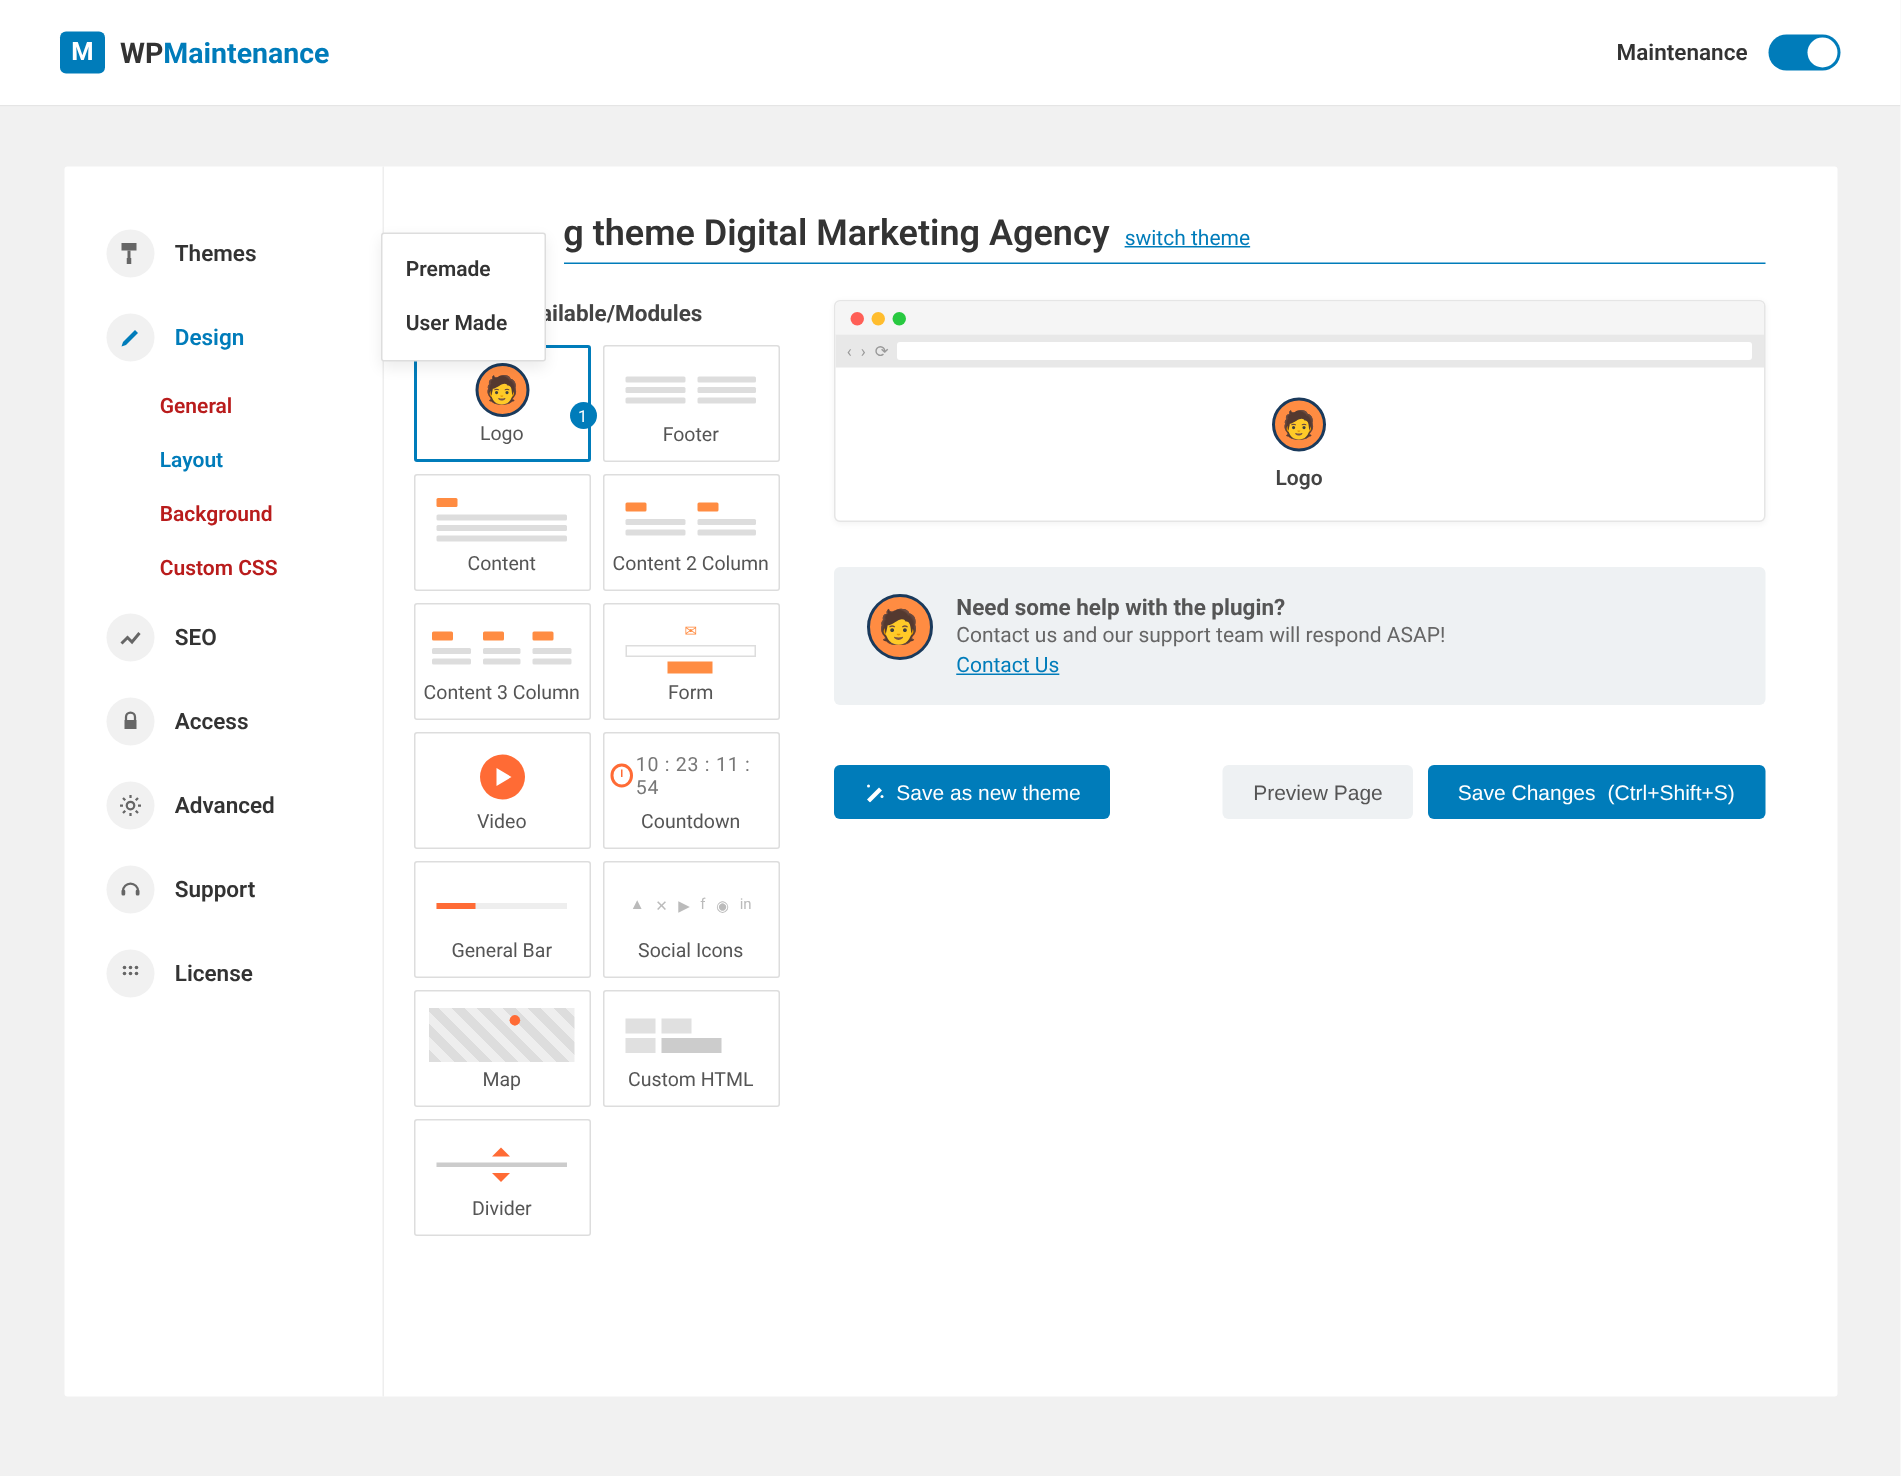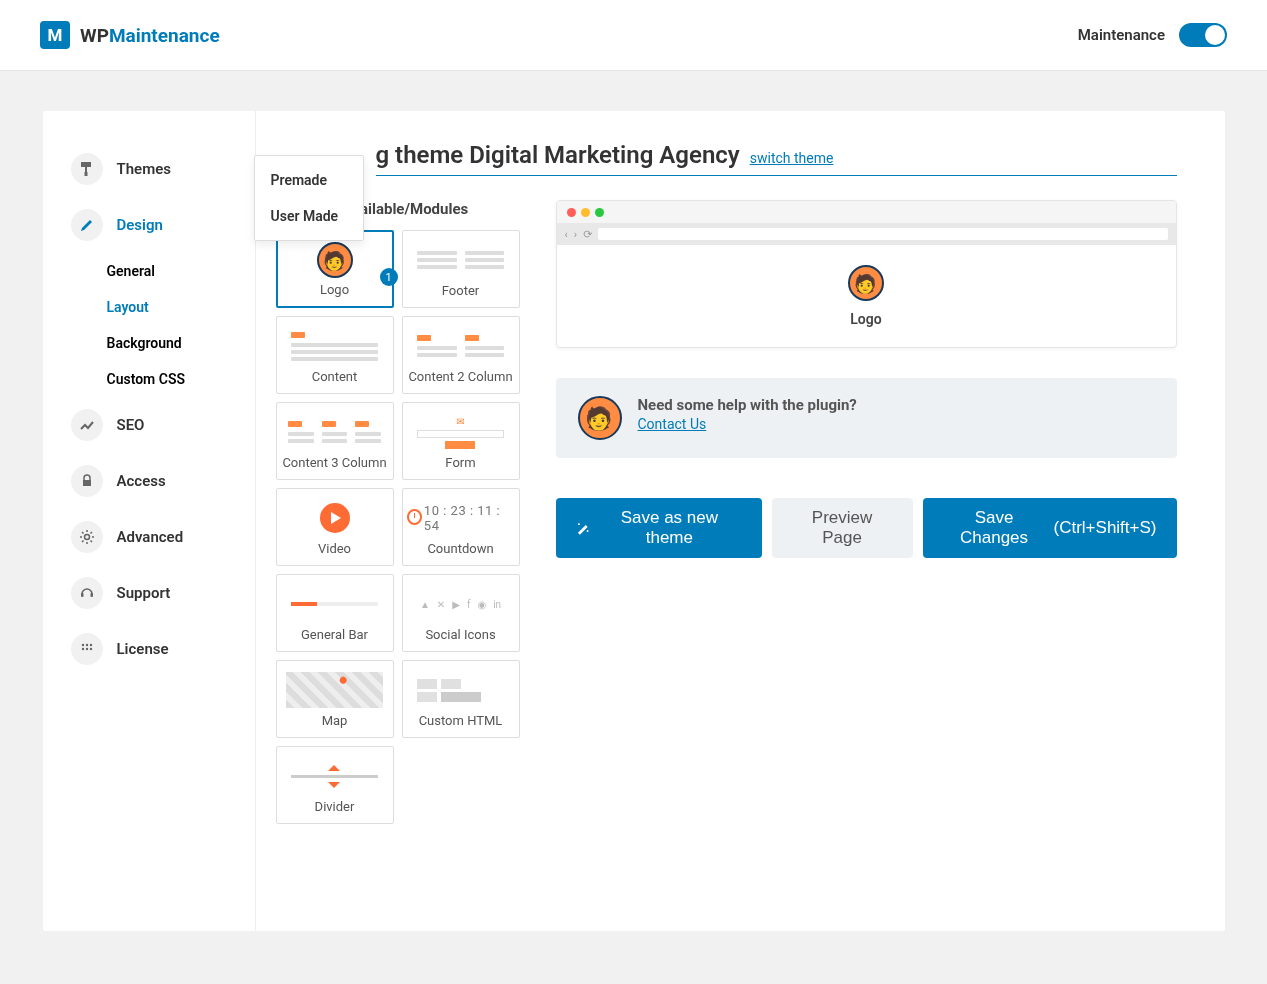--- a/index.html
+++ b/index.html
@@ -19,21 +19,21 @@
 
 
 .main { padding: 40px 18px 18px; }
 .card { background:#fff;border-radius:2px;box-shadow:0 0 0 rgba(0,0,0,0.04);display:flex;min-height:820px;width:1182px;margin:0 auto;}
 .sidebar { width:213px;border-right:1px solid #eee;padding:30px 10px 30px 20px;}
 .nav-item { display:flex;align-items:center;gap:14px;padding:12px 8px;font-weight:600;color:#333;cursor:pointer;font-size:15px;}
 .nav-item.active { color:#007cba;}
 .nav-icon { width:32px;height:32px;border-radius:50%;background:#f1f1f1;display:flex;align-items:center;justify-content:center;color:#666;}
 .nav-item.active .nav-icon{color:#007cba;}
 .subnav { padding-left:36px;}
-.subnav-item{padding:10px 8px;font-weight:600;color:#000000;cursor:pointer;font-size:14px;}
+.subnav-item{padding:10px 8px;font-weight:600;color:#b91c1c;cursor:pointer;font-size:14px;}
 .subnav-item.active{color:#007cba;}
 
 
 .dropdown{position:absolute;background:#fff;border:1px solid #ddd;box-shadow:0 4px 10px rgba(0,0,0,0.08);min-width:110px;border-radius:2px;padding:6px 0;z-index:5;}
 .dropdown-item{padding:10px 16px;font-weight:600;color:#333;cursor:pointer;font-size:14px;}
 
 
 .content{flex:1;padding:30px 48px 30px 20px;position:relative;}
 .page-title-row{display:flex;align-items:baseline;gap:10px;border-bottom:1px solid #007cba;padding-bottom:6px;margin-bottom:24px;margin-left:100px;}
 .page-title{font-size:24px;font-weight:600;color:#333;}
@@ -68,21 +68,21 @@
 .browser-body .avatar{margin:0 auto 10px;}
 .browser-body .caption{font-weight:600;color:#444;font-size:14px;}
 
 .help-box{background:#eef1f3;border-radius:4px;padding:18px 22px;display:flex;gap:16px;margin-top:30px;align-items:flex-start;}
 .help-avatar{width:44px;height:44px;border-radius:50%;background:#ff8c42;border:2px solid #1a3a5c;flex-shrink:0;display:flex;align-items:center;justify-content:center;font-size:22px;}
 .help-title{font-weight:700;color:#555;font-size:15px;margin-bottom:2px;}
 .help-text{color:#666;font-size:14px;margin-bottom:4px;}
 .help-link{color:#007cba;text-decoration:underline;font-size:14px;}
 
 .actions{display:flex;gap:10px;margin-top:40px;justify-content:space-between;}
-.btn{border:none;border-radius:4px;padding:10px 20px;font-size:17px;font-weight:500;cursor:pointer;display:flex;align-items:center;gap:8px;}
+.btn{border:none;border-radius:4px;padding:10px 20px;font-size:14px;font-weight:500;cursor:pointer;display:flex;align-items:center;gap:8px;}
 .btn-primary{background:#007cba;color:#fff;}
 .btn-light{background:#eef1f3;color:#555;}
 .btn-group-right{display:flex;gap:10px;}
 .shortcut{}
 
 
 svg{display:block;}
 .play{width:30px;height:30px;border-radius:50%;background:#ff6b35;display:flex;align-items:center;justify-content:center;}
 .play::after{content:"";border-left:10px solid #fff;border-top:6px solid transparent;border-bottom:6px solid transparent;margin-left:3px;}
 .progress-thumb{width:80%;height:4px;background:#eee;position:relative;}
@@ -397,20 +397,21 @@
             <div class="browser-body">
               <div class="avatar">🧑</div>
               <div class="caption">Logo</div>
             </div>
           </div>
 
           <div class="help-box">
             <div class="help-avatar">🧑</div>
             <div>
               <div class="help-title">Need some help with the plugin?</div>
+              <div class="help-text">Contact us and our support team will respond ASAP!</div>
               <a href="#" class="help-link">Contact Us</a>
             </div>
           </div>
 
           <div class="actions">
             <button class="btn btn-primary">
               <svg width="14" height="14" viewBox="0 0 14 14">
                   <path d="M2 12L10 4l2 2-8 8z" fill="#fff"></path>
                   <circle cx="3" cy="3" r="1" fill="#fff"></circle>
                   <circle cx="12" cy="10" r="1" fill="#fff"></circle>

